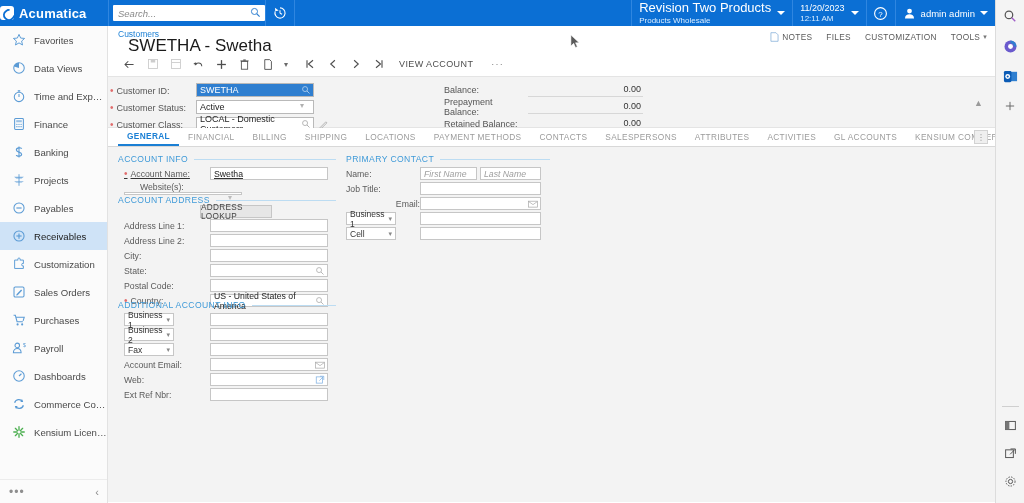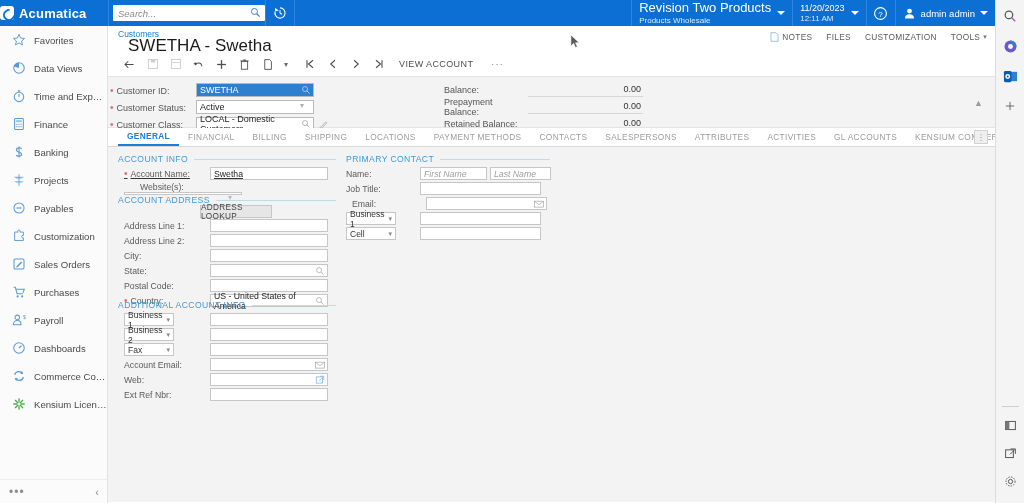--- a/index.html
+++ b/index.html
@@ -336,20 +336,30 @@
           <span class="nav-label">Projects</span>
         </div>
         <div class="nav-item">
           <span class="nav-ico">
             <svg width="14" height="14" viewBox="0 0 16 16">
               <circle cx="8" cy="8" r="5.8" fill="none" stroke="#5b9bd5" stroke-width="1.2"></circle>
               <line x1="5" y1="8" x2="11" y2="8" stroke="#5b9bd5" stroke-width="1.3"></line>
             </svg>
           </span>
           <span class="nav-label">Payables</span>
+        </div>
+        <div class="nav-item active">
+          <span class="nav-ico">
+            <svg width="14" height="14" viewBox="0 0 16 16">
+              <circle cx="8" cy="8" r="5.8" fill="none" stroke="#5b9bd5" stroke-width="1.2"></circle>
+              <line x1="5" y1="8" x2="11" y2="8" stroke="#5b9bd5" stroke-width="1.3"></line>
+              <line x1="8" y1="5" x2="8" y2="11" stroke="#5b9bd5" stroke-width="1.3"></line>
+            </svg>
+          </span>
+          <span class="nav-label">Receivables</span>
         </div>
         <div class="nav-item">
           <span class="nav-ico">
             <svg width="14" height="14" viewBox="0 0 16 16">
               <path d="M3 3.5 h4 a1.4 1.4 0 1 1 2 0 h4 v4 a1.4 1.4 0 1 0 0 2.6 v3 H3 Z" fill="none" stroke="#5b9bd5" stroke-width="1.1"></path>
             </svg>
           </span>
           <span class="nav-label">Customization</span>
         </div>
         <div class="nav-item">
@@ -737,36 +747,36 @@
         </span>
       </div>
 
       <div class="section-title" style="left:238px; top:7px; width:204px;">
         <span>PRIMARY CONTACT</span>
         <span class="rule" style="flex:1"></span>
       </div>
 
       <div class="frow" style="left:238px; top:20px;">
         <span class="flbl" style="width:74px">Name:</span>
-        <span class="finp ph" style="width:67px" title="First Name">
+        <span class="finp ph" style="width:57px" title="First Name">
           <span>First Name</span>
         </span>
         <span class="finp ph" style="width:61px; margin-left:3px;">
           <span>Last Name</span>
         </span>
       </div>
 
       <div class="frow" style="left:238px; top:35px;">
         <span class="flbl" style="width:74px">Job Title:</span>
         <span class="finp" style="width:121px">
           <span></span>
         </span>
       </div>
 
-      <div class="frow" style="left:244px; top:50px;">
+      <div class="frow" style="left:238px; top:50px;text-align:right;">
         <span class="flbl" style="width:74px">Email:</span>
         <span class="finp" style="width:121px">
           <span></span>
           <svg class="fico" viewBox="0 0 16 12">
               <rect x="1" y="1.5" width="14" height="9.5" fill="none" stroke="#6c6c6c" stroke-width="1.1"></rect>
               <path d="M1 2 L8 7 L15 2" fill="none" stroke="#6c6c6c" stroke-width="1.1"></path>
             </svg>
         </span>
       </div>
 

